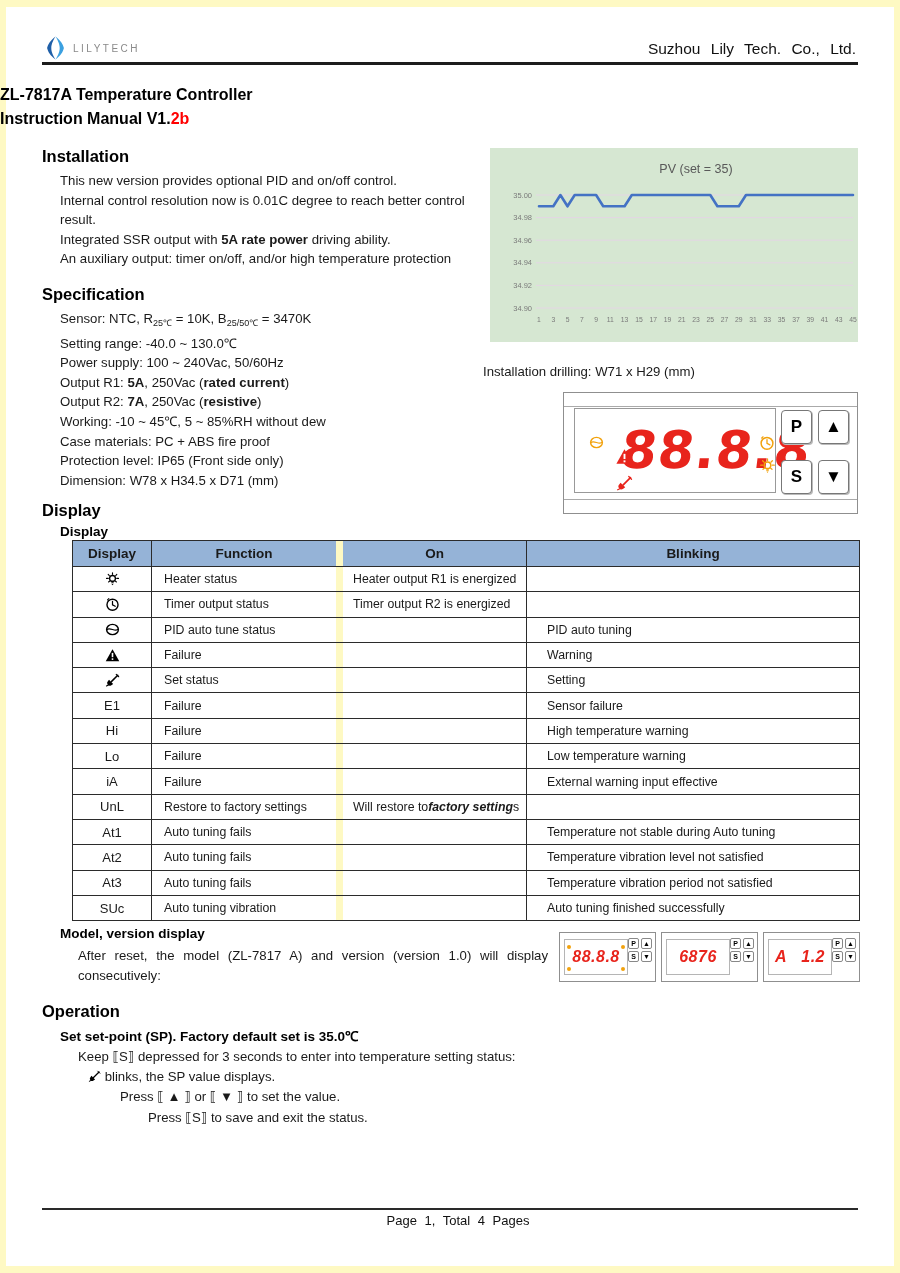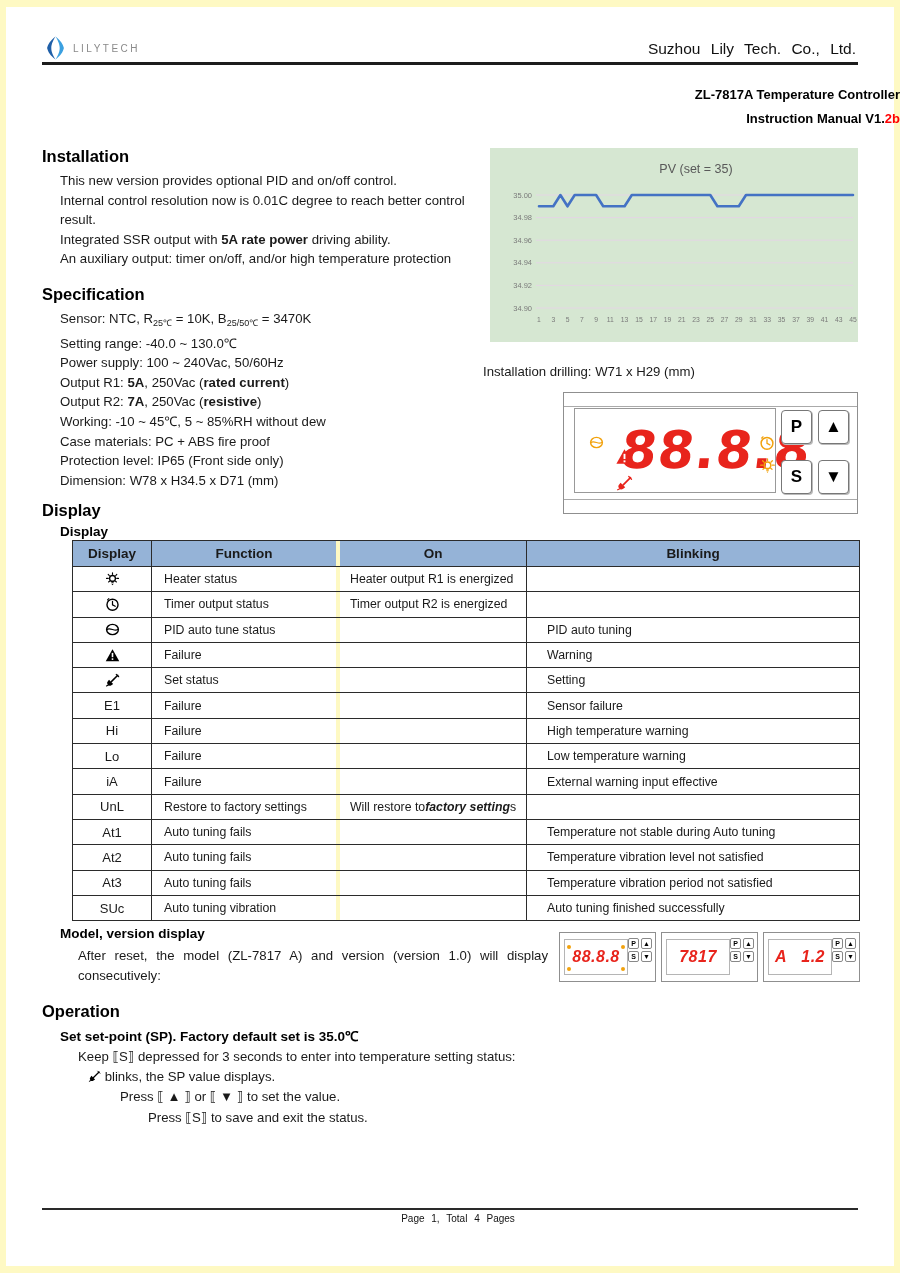--- a/index.html
+++ b/index.html
@@ -10,21 +10,21 @@
   .b{font-weight:bold;}
   .i{font-style:italic;}
   .red{color:var(--red-text,#f00);}
   .subsc{font-size:9px;vertical-align:-3px;}
   
   #logo{left:45px;top:35px;display:flex;align-items:center;gap:7px;}
   #logo svg{width:21px;height:26px;}
   #logo .logotext{font-size:10px;letter-spacing:2.5px;color:#8a8a8a;}
   #company{right:44px;top:40px;font-size:15.5px;color:#111;word-spacing:6px;}
   #header-rule{left:42px;right:42px;top:62px;height:2.5px;background:#1c1c1c;}
-  #title{left:0;right:0;top:83px;text-align:right;font-weight:bold;font-size:13px;line-height:23.5px;color:#000;}
+  #title{left:0;right:0;top:83px;text-align:left;font-weight:bold;font-size:16px;line-height:23.5px;color:#000;}
   
   .h1{font-weight:bold;font-size:16.5px;color:#000;margin-bottom:5px;}
   .h2{font-weight:bold;font-size:13.5px;color:#000;}
   .bodyline{font-size:13.2px;line-height:19.6px;color:#1a1a1a;}
   #introduction{left:42px;top:147px;width:448px;}
   #introduction .bodyline,#specification .bodyline{padding-left:18px;}
   #specification{left:42px;top:285px;width:448px;}
   
   #chart-panel{left:490px;top:148px;width:368px;height:194px;}
   #install-note{left:483px;top:364px;font-size:13.2px;color:#1a1a1a;}
@@ -40,21 +40,21 @@
   .btn{position:absolute;width:29px;height:32px;background:#fff;border:1.5px solid #777;border-radius:4px;box-shadow:1px 1px 0 #bbb;display:flex;align-items:center;justify-content:center;font-weight:bold;font-size:17px;color:#000;}
   
   #display-heading{left:42px;top:501px;}
   #display-subheading{left:60px;top:524px;}
   #dtable{left:72px;top:540px;width:786px;border:1.2px solid #2b2b2b;font-size:12.3px;color:#1a1a1a;}
   .trow{display:flex;align-items:center;height:24.3px;border-top:1px solid #2b2b2b;}
   .trow.thead{height:25px;border-top:none;background:var(--hdr-blue,#95b3d7);font-weight:bold;font-size:13.5px;}
   .tc{height:100%;display:flex;align-items:center;box-sizing:border-box;}
   .tc1{width:78px;justify-content:center;}
   .tc2{width:185px;border-left:1px solid #2b2b2b;padding-left:12px;}
-  .tc3{width:190px;border-left:4px solid #fef9c3;padding-left:10px;}
+  .tc3{width:190px;border-left:7px solid #fef9c3;padding-left:10px;}
   .tc4{flex:1;border-left:1px solid #2b2b2b;padding-left:20px;}
   .thead .tc{justify-content:center;padding-left:0;}
   .dispcode{font-size:13px;}
   .tbl-icon{width:15px;height:15px;color:#000;}
   .tbl-icon svg{display:block;width:100%;height:100%;}
   
   #mv-heading{left:60px;top:926px;}
   #mv-text{left:78px;top:946px;width:470px;font-size:13.2px;line-height:19.8px;color:#1a1a1a;text-align:justify;}
   #minis{left:559px;top:932px;display:flex;gap:5px;}
   .mini{width:95px;height:48px;border:1px solid #8f8f8f;background:#fff;position:relative;}
@@ -67,21 +67,21 @@
   
   #op-heading{left:42px;top:1002px;}
   #op-sub{left:60px;top:1027px;}
   #op-lines{left:60px;top:1047px;width:780px;}
   .op-line{font-size:13.2px;line-height:20.2px;color:#1a1a1a;display:block;}
   .ind1{padding-left:18px;} .ind2{padding-left:28px;} .ind3{padding-left:60px;} .ind4{padding-left:88px;} .ind5{padding-left:25px;}
   .inline-icon{display:inline-block;width:13px;height:13px;vertical-align:-2px;color:#000;}
   .inline-icon svg{display:block;width:100%;height:100%;}
   
   #footer-rule{left:42px;right:42px;top:1208px;height:1.5px;background:#2a2a2a;}
-  #footer-text{left:0;right:0;top:1213px;text-align:center;font-size:10px;color:#111;word-spacing:4px;padding-left:16px;}
+  #footer-text{left:0;right:0;top:1213px;text-align:center;font-size:13px;color:#111;word-spacing:4px;padding-left:16px;}
 </style>
 </head>
 <body>
 
 <div id="canvas">
 <div id="page"></div>
 
   <div id="logo" class="abs">
     <svg viewBox="0 0 20 24" aria-hidden="true">
       <path id="logo-left" d="M10 1 C5 5 3 8 2 12 C3 16 5 19 10 23 C7 18 6 15 6 12 C6 9 7 6 10 1Z" fill="#1f5fa8"></path>
@@ -374,21 +374,21 @@
       <div class="mini lit">
         <div class="mini-screen">88.8.8</div>
         <div class="mini-btns">
           <span class="mini-btn">P</span>
           <span class="mini-btn">▲</span>
           <span class="mini-btn">S</span>
           <span class="mini-btn">▼</span>
         </div>
       </div>
       <div class="mini">
-        <div class="mini-screen">7817</div>
+        <div class="mini-screen">6876</div>
         <div class="mini-btns">
           <span class="mini-btn">P</span>
           <span class="mini-btn">▲</span>
           <span class="mini-btn">S</span>
           <span class="mini-btn">▼</span>
         </div>
       </div>
       <div class="mini">
         <div class="mini-screen">A   1.2</div>
         <div class="mini-btns">

